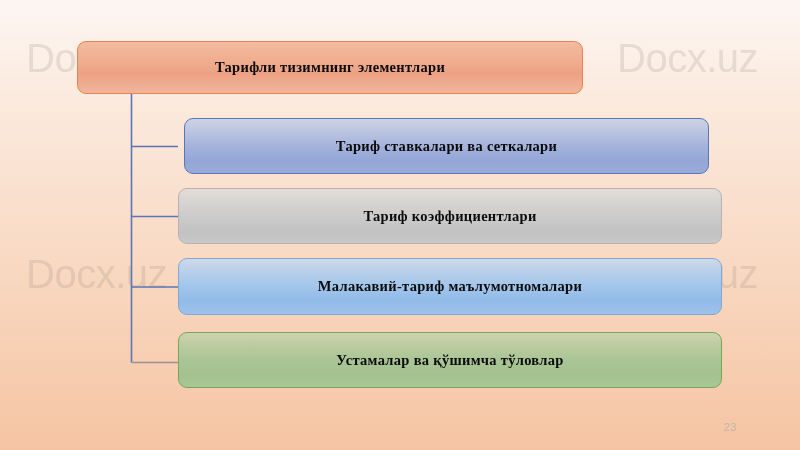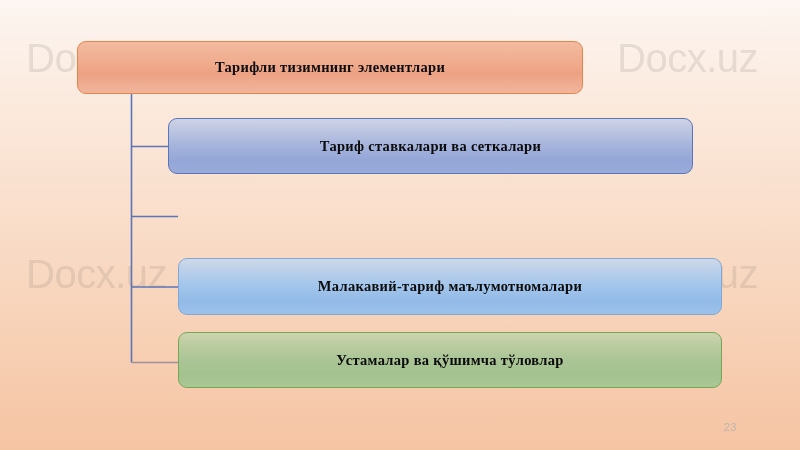--- a/index.html
+++ b/index.html
@@ -84,21 +84,21 @@
     left: 77px;
     top: 41px;
     width: 506px;
     height: 53px;
     border-color: #e8834a;
     background: linear-gradient(to bottom, #f3bba0 0%, #f0ab8d 42%, #eda183 62%, #f0b69d 100%);
   }
 
   
   #node-child-0 {
-    left: 168px;
+    left: 184px;
     top: 118px;
     width: 525px;
     height: 56px;
     border-color: #5b76b8;
     background: linear-gradient(to bottom, #ced3e4 0%, #bfc8e2 18%, #a5b3dc 50%, #93a6d7 78%, #9aabd9 100%);
   }
 
   
   #node-child-1 {
     left: 178px;
@@ -176,20 +176,23 @@
   </svg>
 
   <div class="node" id="node-root">
     <span class="label">Тарифли тизимнинг элементлари</span>
   </div>
 
   <div class="node" id="node-child-0">
     <span class="label">Тариф ставкалари ва сеткалари</span>
   </div>
 
+  <div class="node" id="node-child-1">
+    <span class="label">Тариф коэффициентлари</span>
+  </div>
 
   <div class="node" id="node-child-3">
     <span class="label">Устамалар ва қўшимча тўловлар</span>
   </div>
 
   <div class="node" id="node-child-2">
     <span class="label">Малакавий-тариф маълумотномалари</span>
   </div>
 
   <div id="page-number">23</div>

